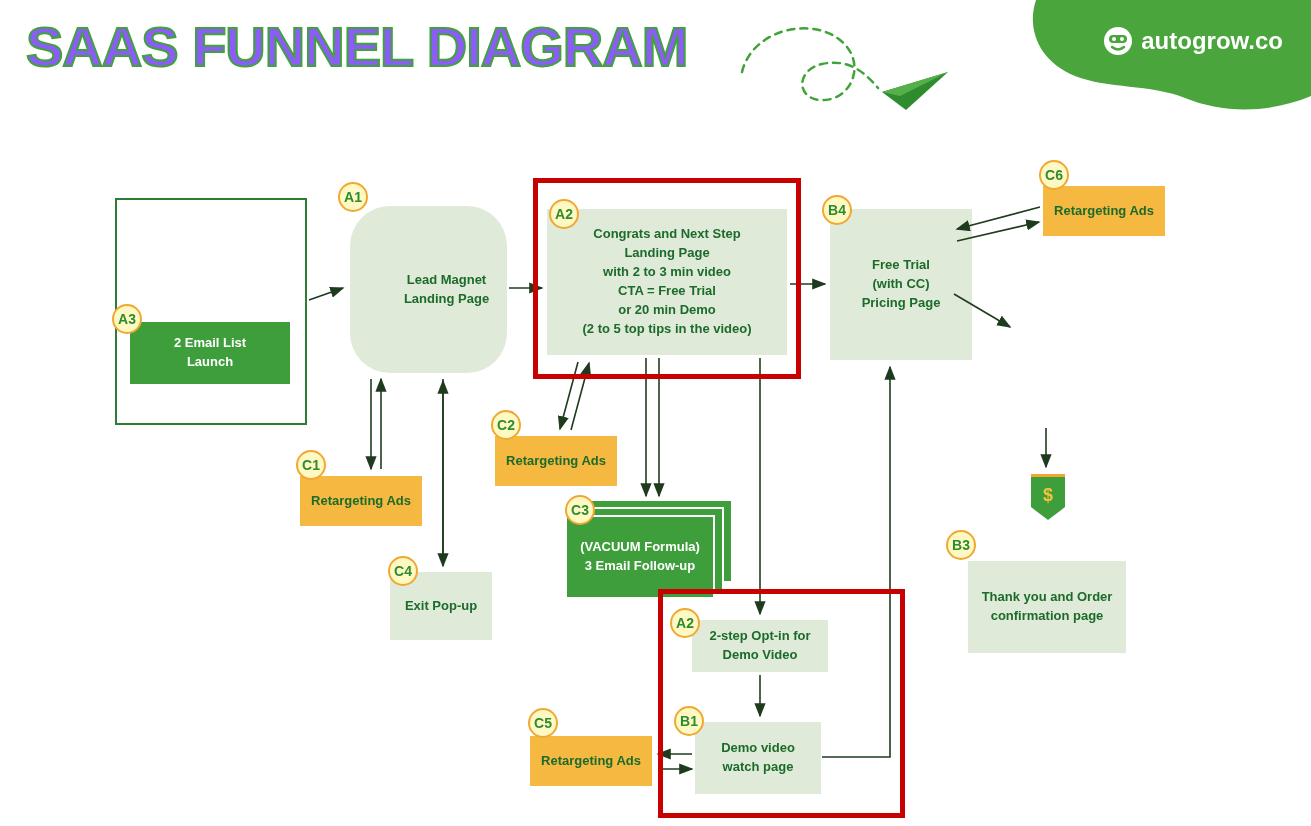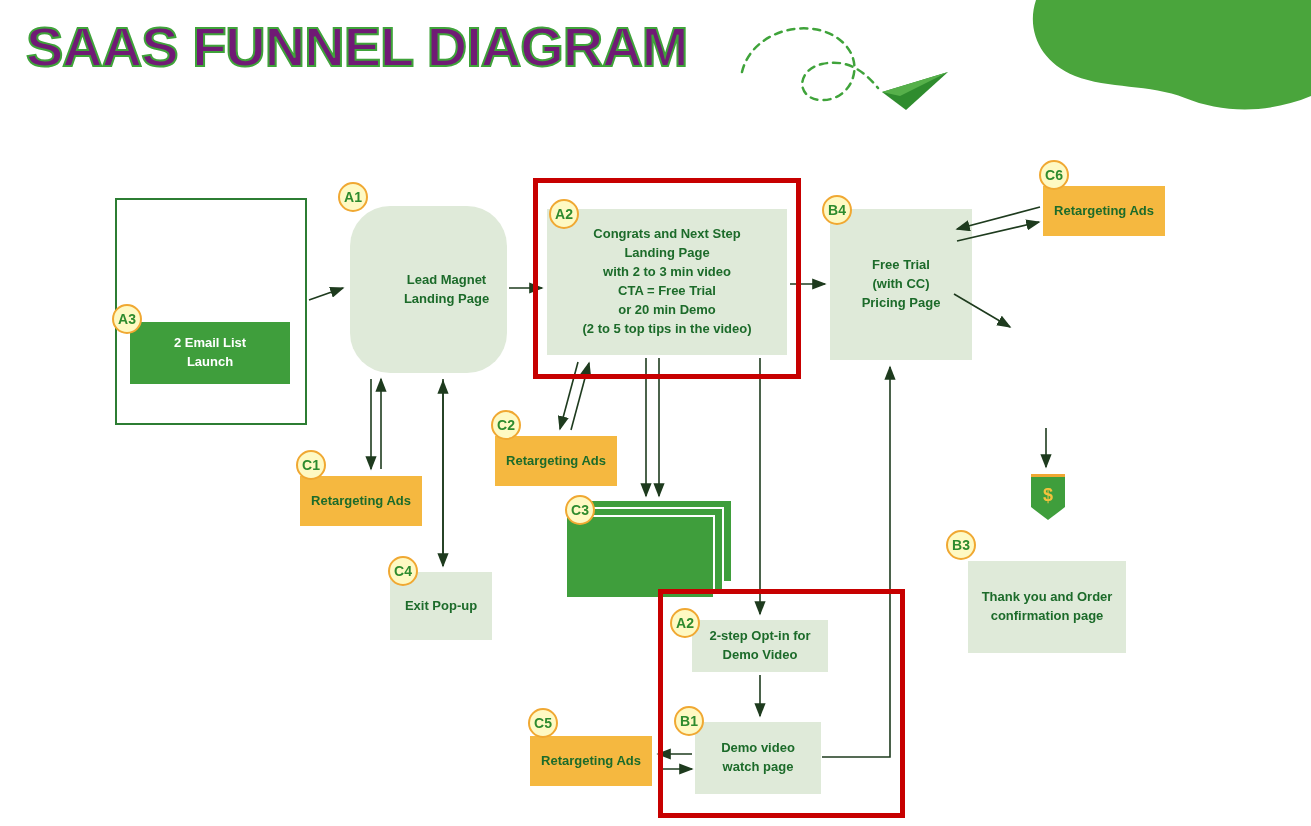--- a/index.html
+++ b/index.html
@@ -1,21 +1,21 @@
 <!DOCTYPE html>
 <html><head>
 <meta charset="utf-8">
 <style>
   * { box-sizing: border-box; }
   body { margin:0; background:#ffffff; font-family:"Liberation Sans", sans-serif; }
   .canvas { position:relative; width:1311px; height:826px; background:#fff; overflow:hidden; }
 
   .title {
     position:absolute; left:26px; top:14px; z-index:2;
-    font-size:56px; font-weight:800; color:#701a75;
+    font-size:56px; font-weight:800; color:#8b5cf6;
     -webkit-text-stroke:2px #3fa33a; letter-spacing:-1px; white-space:nowrap;
   }
 
   
   .blob-svg { position:absolute; right:0; top:0; z-index:2; }
   .brand-row { position:absolute; right:28px; top:26px; z-index:3; display:flex; align-items:center; gap:8px; }
   .brand-text { color:#fff; font-weight:800; font-size:24px; }
 
   .swoosh-svg { position:absolute; left:700px; top:8px; z-index:1; }
 
@@ -52,20 +52,30 @@
 </head>
 <body>
 
 <div class="canvas">
 
   <div class="title">SAAS FUNNEL DIAGRAM</div>
 
   <svg class="blob-svg" width="290" height="125" viewBox="0 0 290 125">
     <path d="M290,0 L15,0 C5,30 19,62 54,76 C87,89 129,84 164,98 C201,113 247,114 290,96 Z" fill="#4aa53c"></path>
   </svg>
+  <div class="brand-row">
+    <svg width="30" height="30" viewBox="0 0 30 30">
+      <circle cx="15" cy="15" r="14" fill="#ffffff"></circle>
+      <rect x="6" y="9" width="18" height="8" rx="4" fill="#4aa53c"></rect>
+      <circle cx="11" cy="13" r="2" fill="#ffffff"></circle>
+      <circle cx="19" cy="13" r="2" fill="#ffffff"></circle>
+      <path d="M9,21 Q15,26 21,21" stroke="#4aa53c" stroke-width="2.5" fill="none" stroke-linecap="round"></path>
+    </svg>
+    <span class="brand-text">autogrow.co</span>
+  </div>
 
   <svg class="swoosh-svg" width="270" height="120" viewBox="0 0 270 120">
     <path d="M42,64 C52,22 110,8 140,32 C168,54 152,94 120,92 C96,90 96,62 122,56 C150,50 166,66 178,80" fill="none" stroke="#3fa33a" stroke-width="2.5" stroke-dasharray="7 6" stroke-linecap="round"></path>
     <g>
       <polygon points="182,84 248,64 206,102" fill="#2f8c2e"></polygon>
       <polygon points="182,84 248,64 200,88" fill="#56b04a"></polygon>
     </g>
   </svg>
 
   <div class="groupbox" style="left:115px; top:198px; width:192px; height:227px;"></div>
@@ -129,20 +139,22 @@
 
   <div class="node orange" style="left:495px; top:436px; width:122px; height:50px;">
     <div class="badge" style="left:-4px; top:-26px;">C2</div>
     <div class="label">Retargeting Ads</div>
   </div>
 
   <div class="sheet" style="left:583px; top:499px; width:150px; height:84px;"></div>
   <div class="sheet" style="left:574px; top:507px; width:150px; height:84px;"></div>
   <div class="node greenbox" style="left:565px; top:515px; width:150px; height:84px; border:2px solid #fff;">
     <div class="badge" style="left:-2px; top:-22px;">C3</div>
+    <div class="label">(VACUUM Formula)
+3 Email Follow-up</div>
   </div>
 
   <div class="redbox" style="left:658px; top:589px; width:247px; height:229px;"></div>
 
   <div class="node pale" style="left:692px; top:620px; width:136px; height:52px;">
     <div class="badge" style="left:-22px; top:-12px;">A2</div>
     <div class="label">2-step Opt-in for
 Demo Video</div>
   </div>
 

